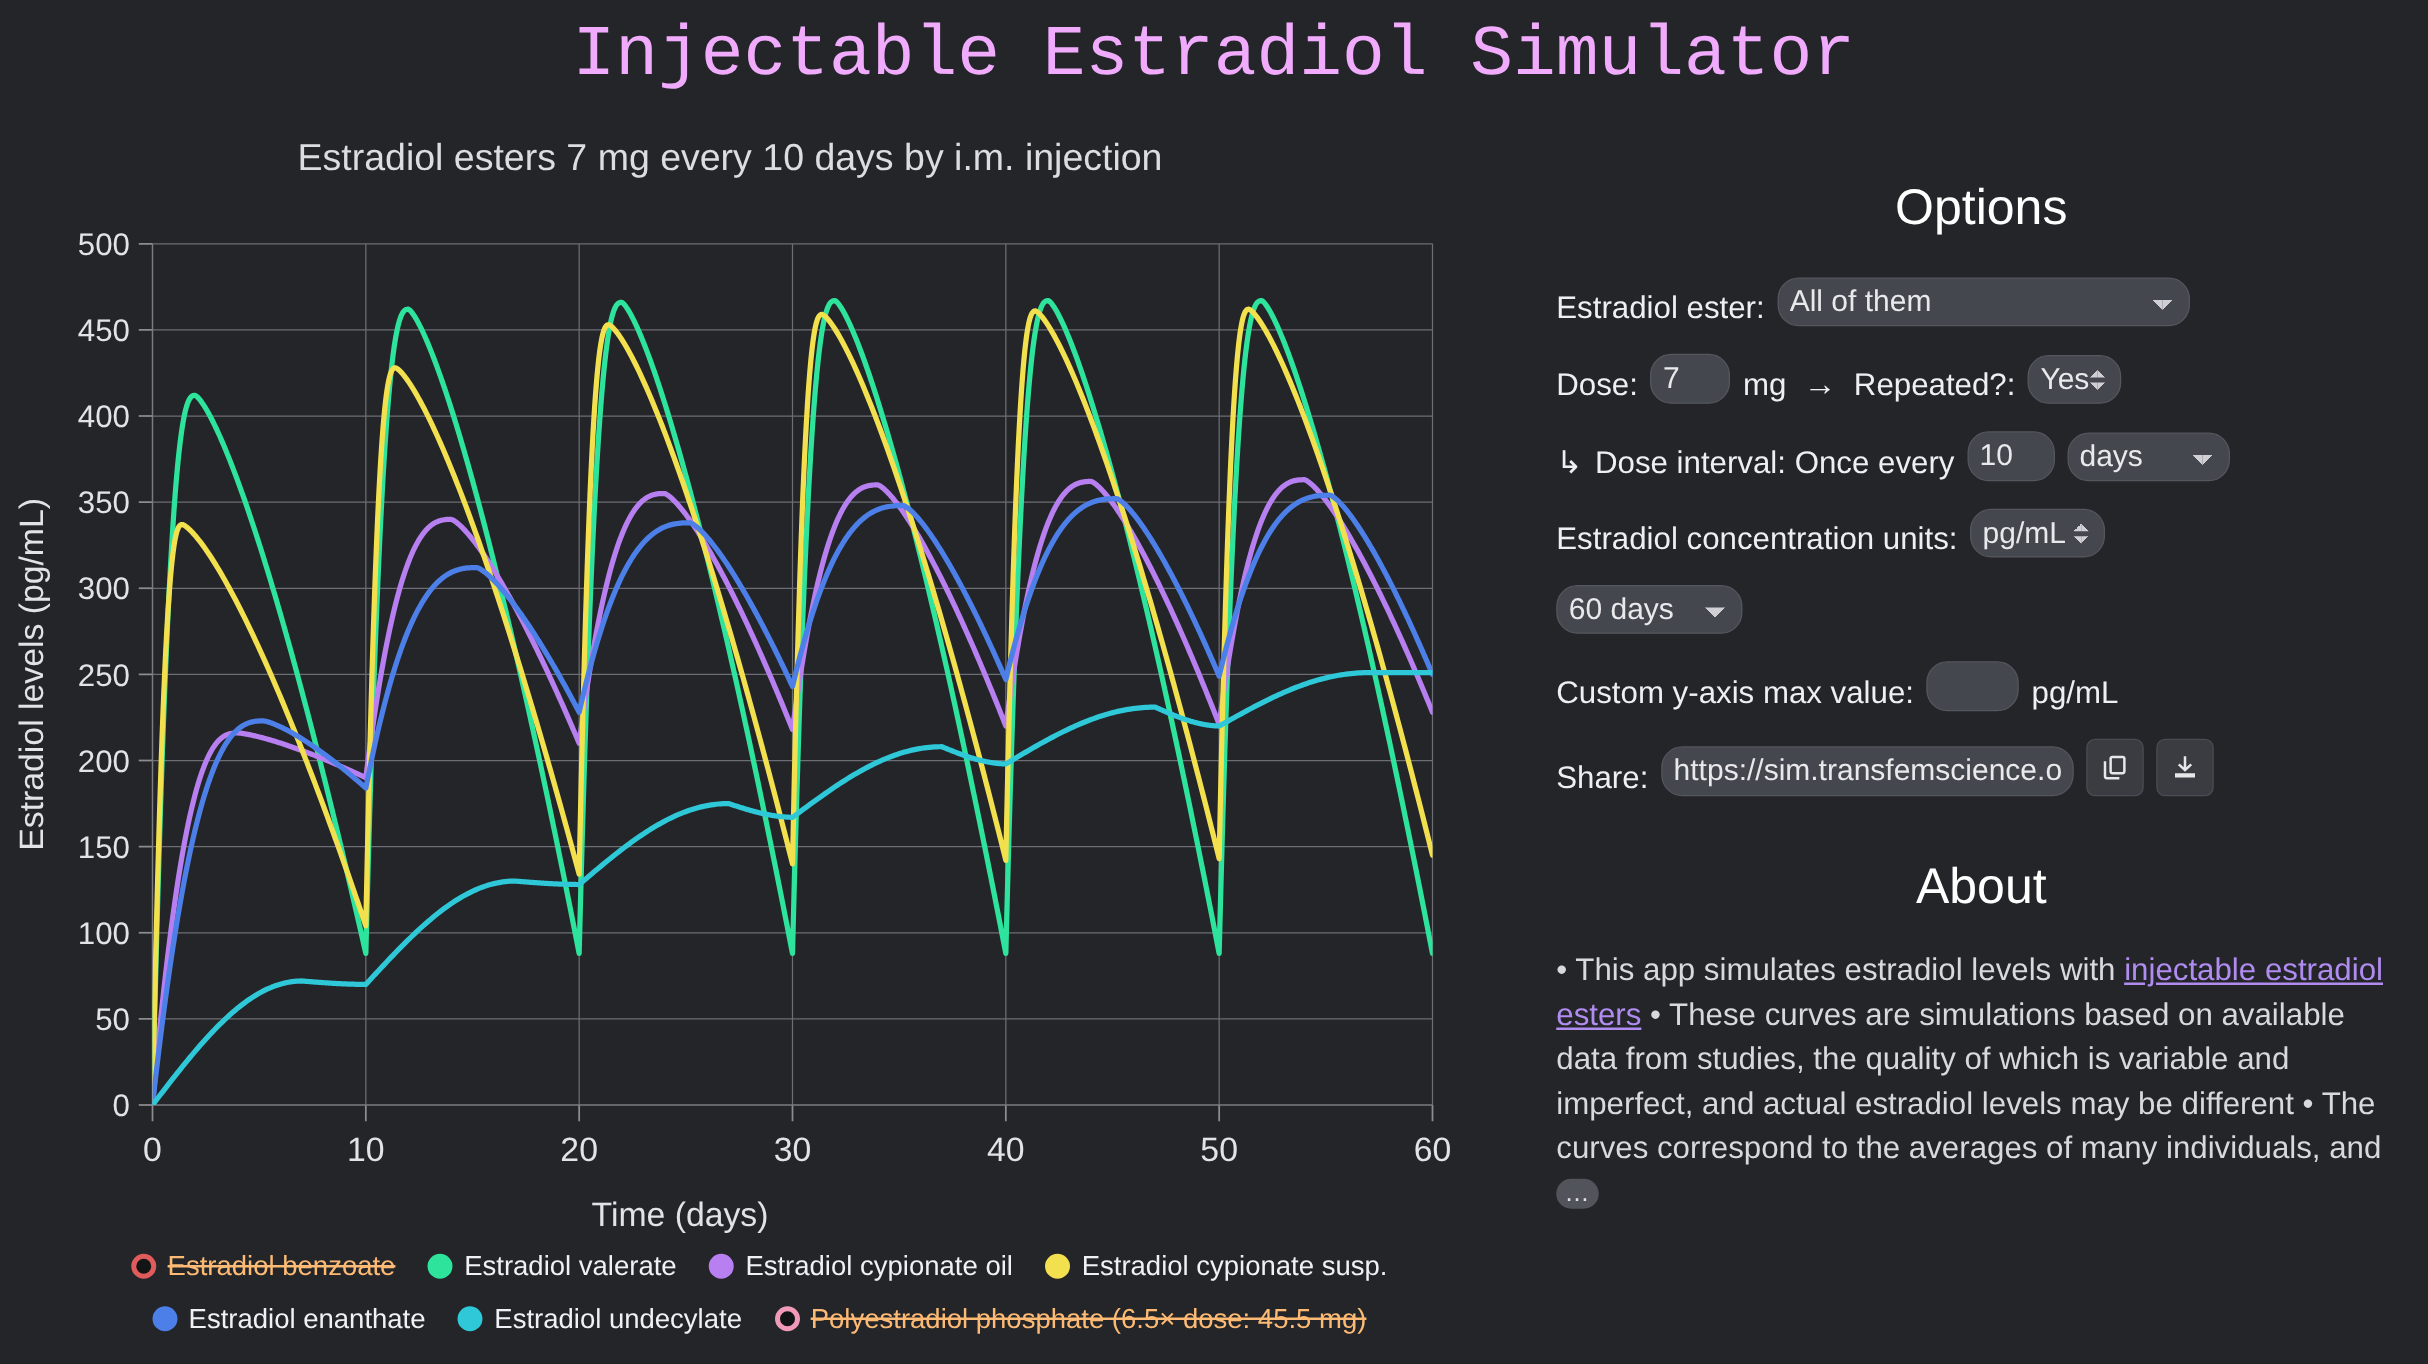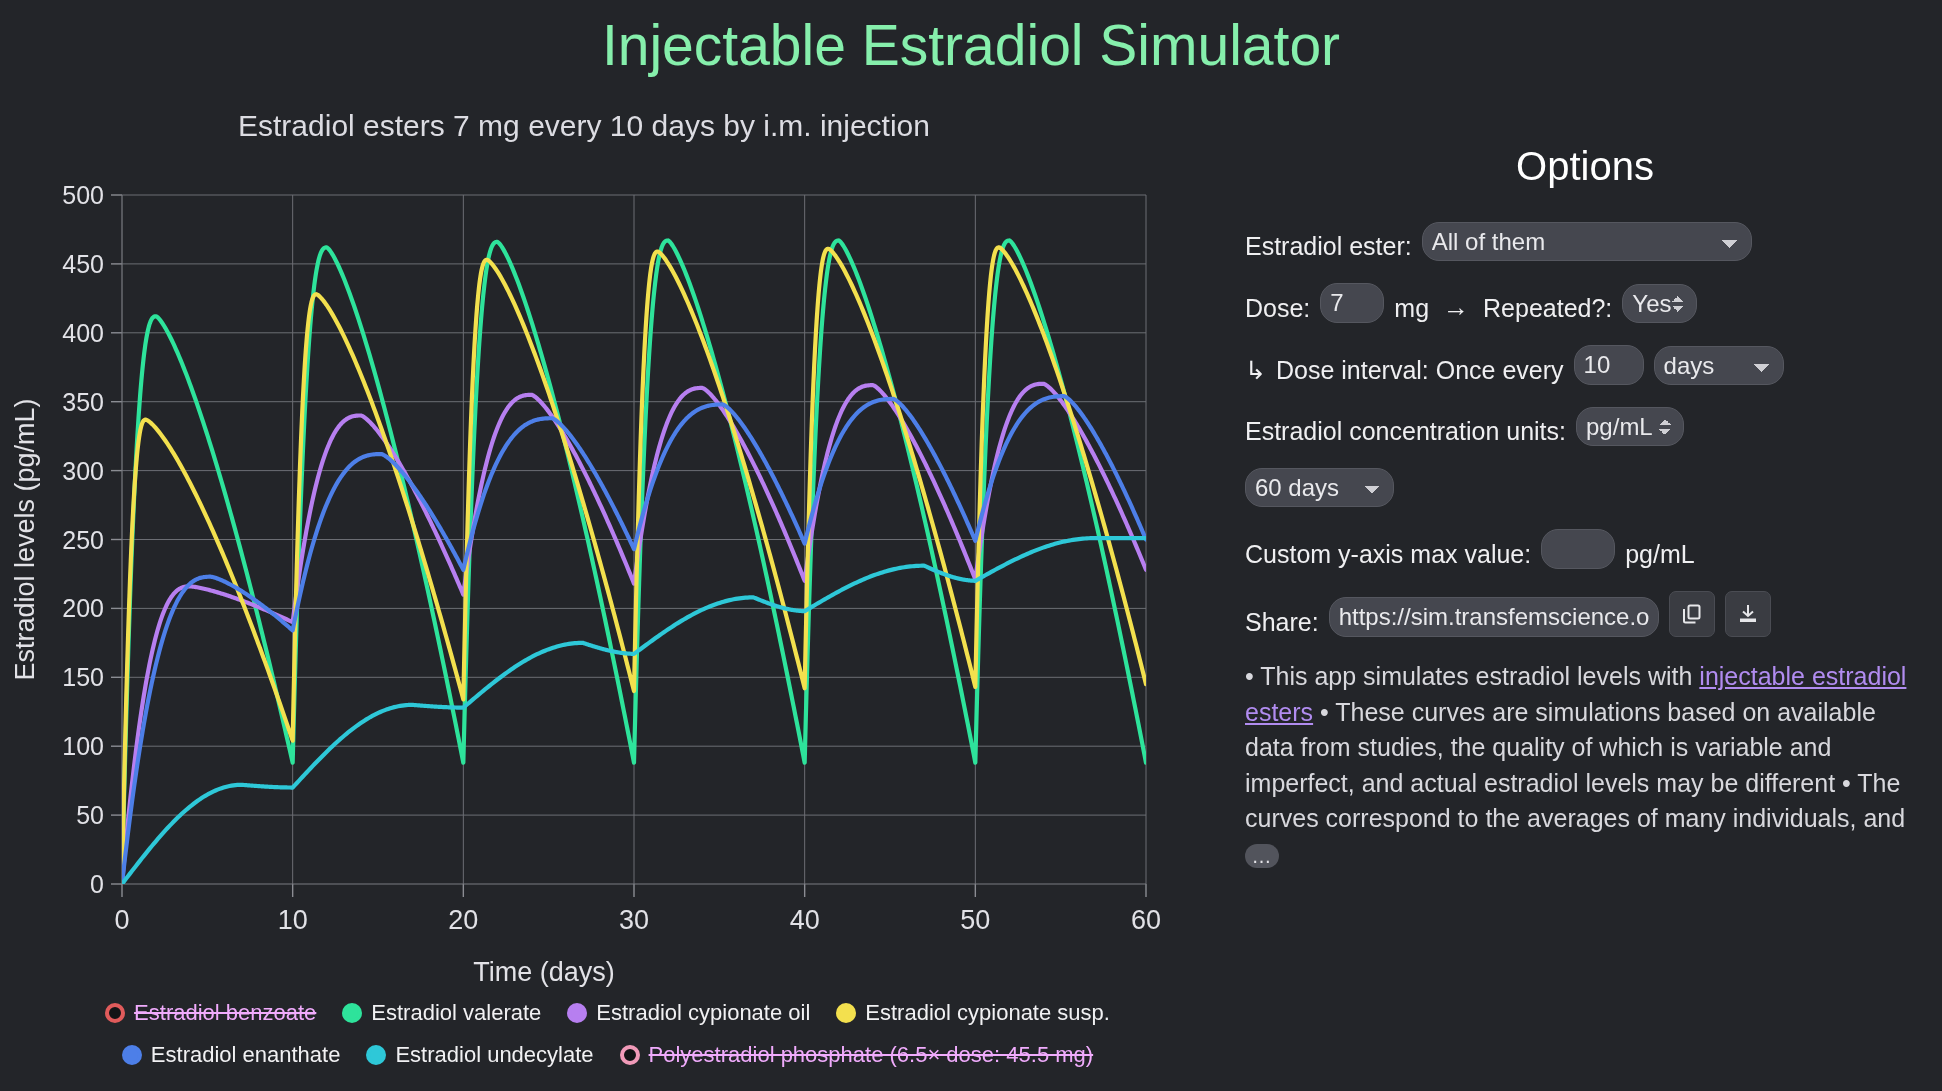--- a/index.html
+++ b/index.html
@@ -11,25 +11,26 @@
     color: #e8e8ea;
     font-family: "Liberation Sans", sans-serif;
     overflow: hidden;
   }
   #app { position: relative; width: 1942px; height: 1091px; }
 
   .page-title {
     text-align: center;
     font-size: 57px;
     font-weight: 400;
-    color: #86efac;
+    color: #f0abfc;
     letter-spacing: 0px;
     margin: 0;
     padding-top: 10px;
     line-height: 1.25;
+    font-family: Liberation Mono, monospace;
   }
 
   
   .chart-wrap {
     position: absolute;
     left: 0; top: 100px;
     width: 1215px; height: 990px;
   }
   .chart-svg { display: block; }
 
@@ -57,21 +58,21 @@
   }
   .legend-swatch {
     width: 20px; height: 20px;
     border-radius: 50%;
     border: 4px solid #000;
     flex: 0 0 auto;
   }
   .legend-item.off .legend-label {
     text-decoration: line-through;
     text-decoration-thickness: 2px;
-    color: #f0abfc;
+    color: #fdba74;
   }
   .legend-row { width: 100%; display: flex; justify-content: center; gap: 26px; }
 
   
   .side {
     position: absolute;
     left: 1245px; top: 128px;
     width: 680px;
   }
   .side h2 {
@@ -345,19 +346,20 @@
       </button>
       <button class="icon-btn">
         <svg width="24" height="24" viewBox="0 0 24 24" fill="none" stroke="#e7e7ea" stroke-width="2">
           <path d="M12 3v10"></path>
           <path d="M7 9.5l5 4.5 5-4.5"></path>
           <path d="M4 16.5h16v3.5H4z" fill="#e7e7ea" stroke="none"></path>
         </svg>
       </button>
     </div>
 
+    <h2 class="about-h">About</h2>
 
     <p class="about-body">
       <span>• This app simulates estradiol levels with </span><a class="about-link" href="#">injectable estradiol esters</a><span> • These curves are simulations based on available data from studies, the quality of which is variable and imperfect, and actual estradiol levels may be different • The curves correspond to the averages of many individuals, and </span><span class="ellipsis-btn">…</span>
     </p>
 
   </div>
 </div>
 
 </body></html>

